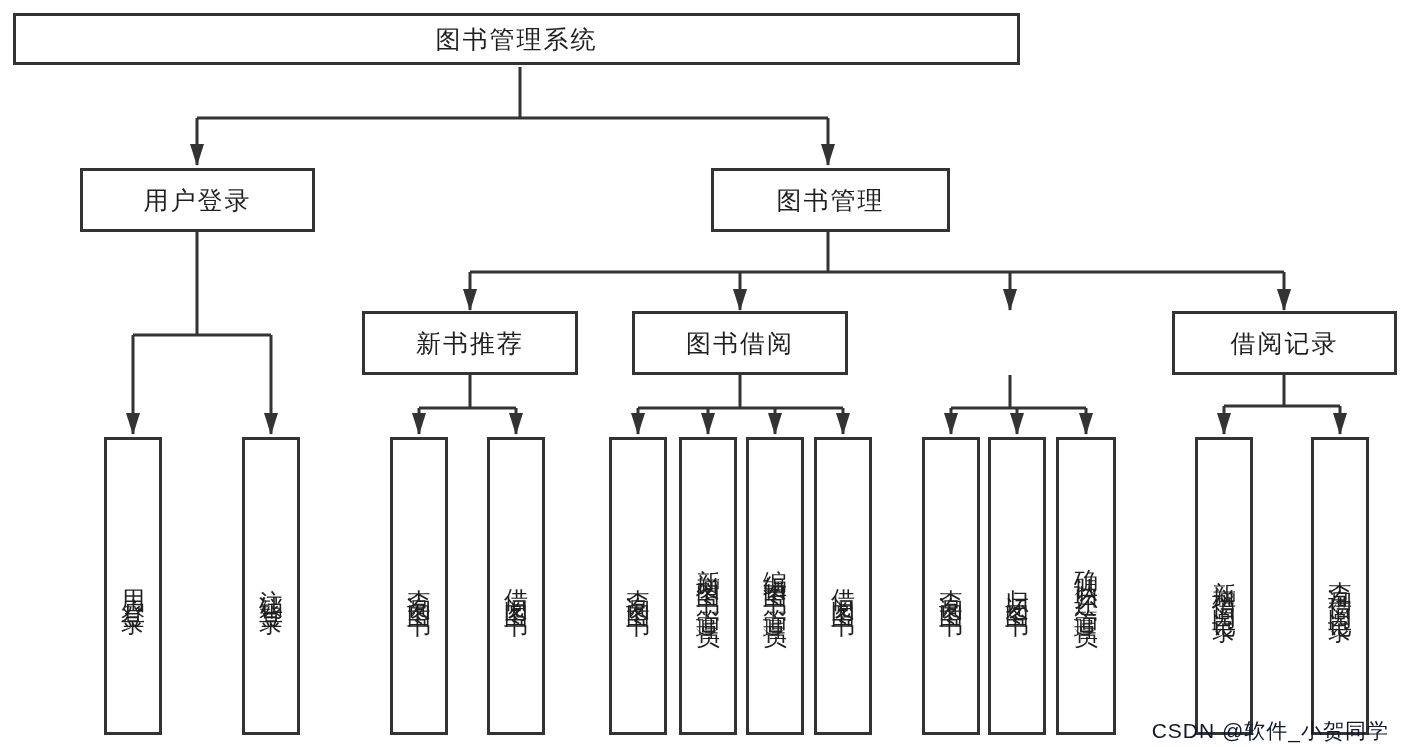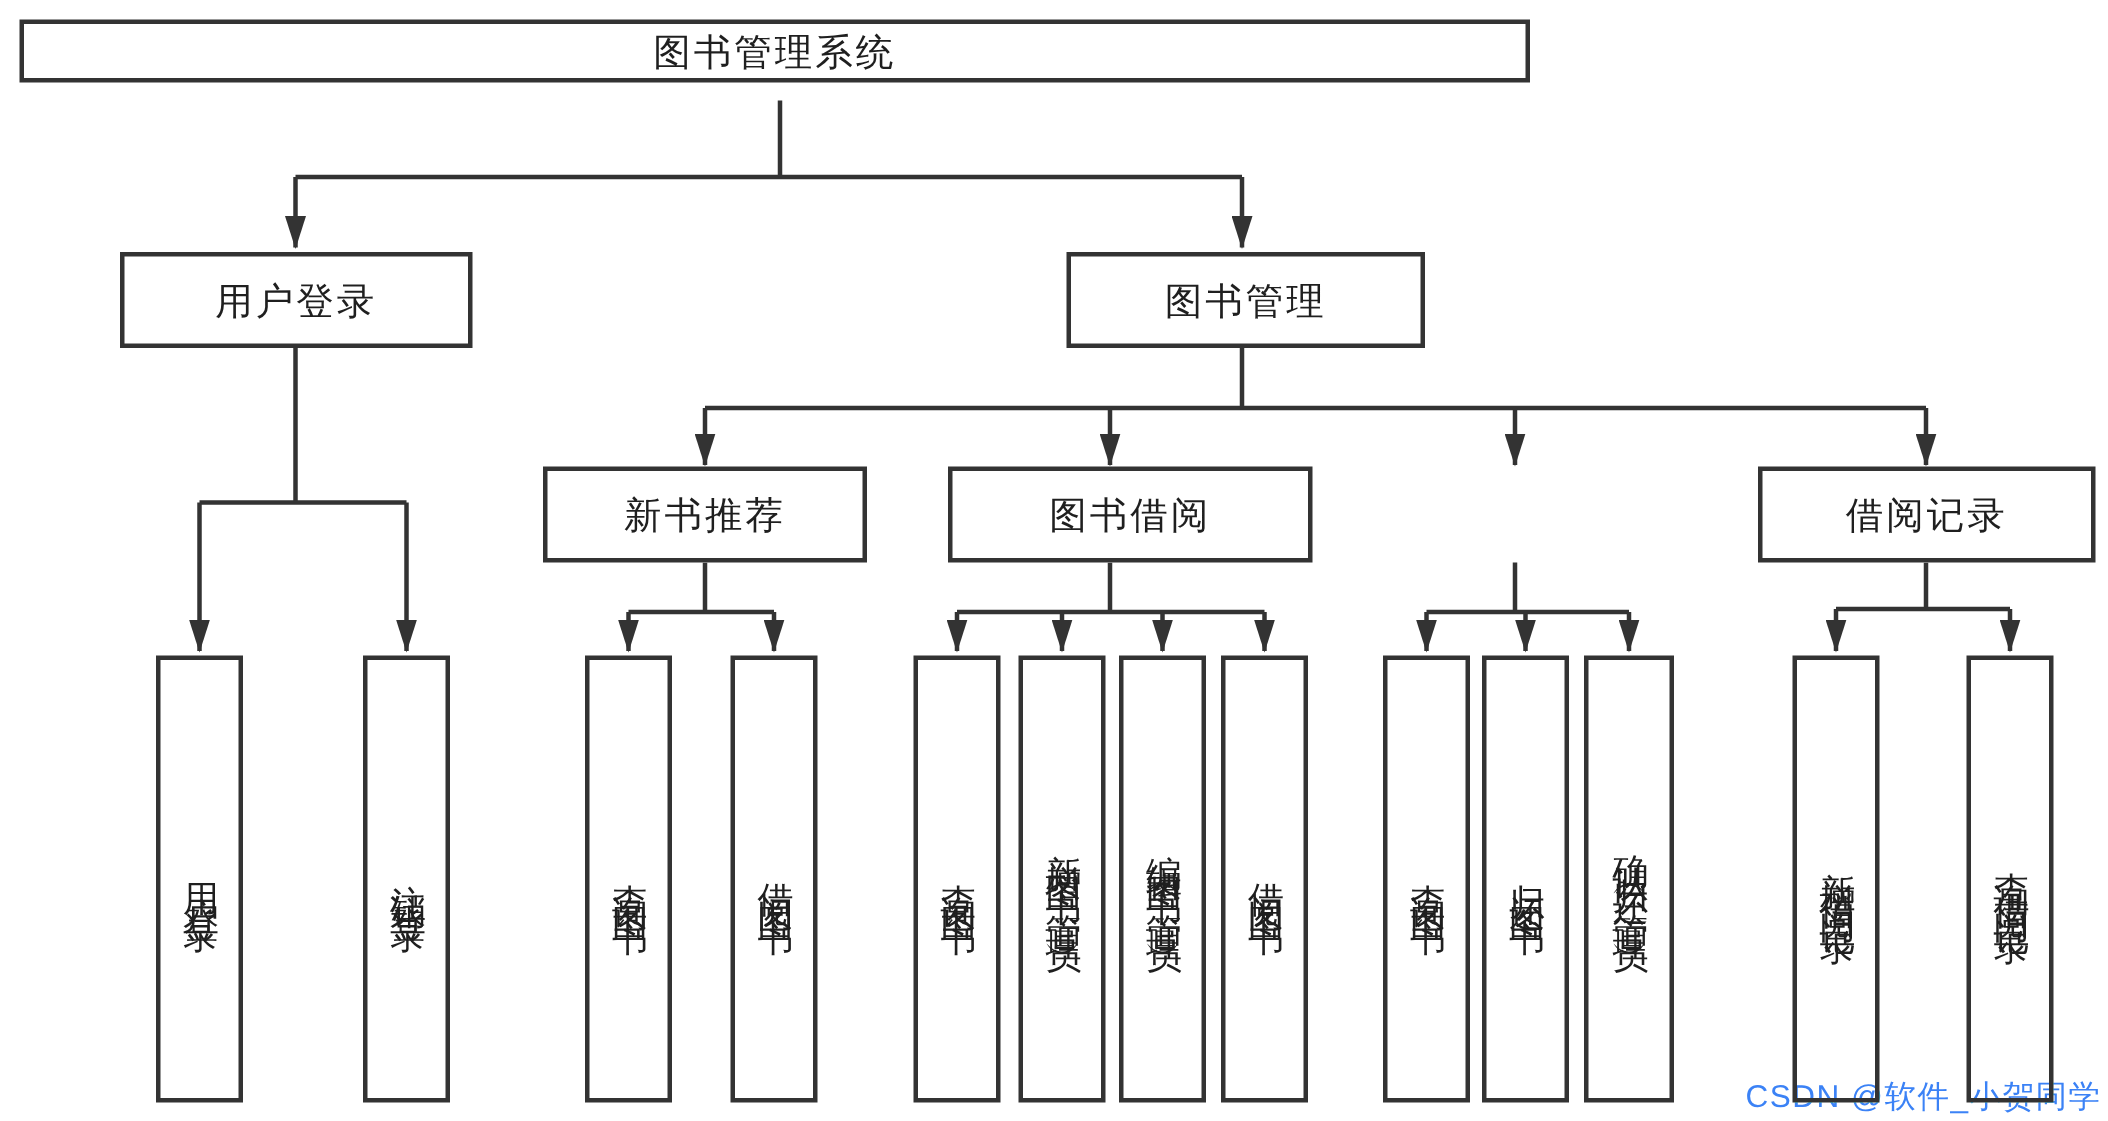--- a/index.html
+++ b/index.html
@@ -29,25 +29,25 @@
   .node.v span{
     writing-mode:vertical-rl;
     text-orientation:mixed;
     font-size:24px;
     letter-spacing:8px;
     line-height:1;
     white-space:nowrap;
   }
   .watermark{
     position:absolute;
-    right:4px;
+    right:16px;
     bottom:2px;
     font-size:21px;
     letter-spacing:1px;
-    color:#3b82f6;
+    color:#0f172a;
     mix-blend-mode:darken;
     white-space:nowrap;
     z-index:5;
   }
 </style>
 </head>
 <body>
 
 <div class="stage">
 
@@ -87,35 +87,35 @@
       <path d="M951 408 V434" marker-end="url(#arrow)"></path>
       <path d="M1017 408 V434" marker-end="url(#arrow)"></path>
       <path d="M1086 408 V434" marker-end="url(#arrow)"></path>
 
       <path d="M1284 375 V406 M1224 406 H1340"></path>
       <path d="M1224 406 V434" marker-end="url(#arrow)"></path>
       <path d="M1340 406 V434" marker-end="url(#arrow)"></path>
     </g>
   </svg>
 
-  <div class="node h" style="left:13px;top:13px;width:1007px;height:42px">
+  <div class="node h" style="left:13px;top:13px;width:1007px;height:52px">
     <span>图书管理系统</span>
   </div>
 
   <div class="node h" style="left:80px;top:168px;width:235px;height:64px">
     <span>用户登录</span>
   </div>
   <div class="node h" style="left:711px;top:168px;width:239px;height:64px">
     <span>图书管理</span>
   </div>
 
   <div class="node h" style="left:362px;top:311px;width:216px;height:64px">
     <span>新书推荐</span>
   </div>
-  <div class="node h" style="left:632px;top:311px;width:243px;height:64px">
+  <div class="node h" style="left:632px;top:311px;width:216px;height:64px">
     <span>图书借阅</span>
   </div>
   <div class="node h" style="left:1172px;top:311px;width:225px;height:64px">
     <span>借阅记录</span>
   </div>
 
   <div class="node v" style="left:104px;top:437px;width:58px;height:298px">
     <span>用户登录</span>
   </div>
   <div class="node v" style="left:242px;top:437px;width:58px;height:298px">

